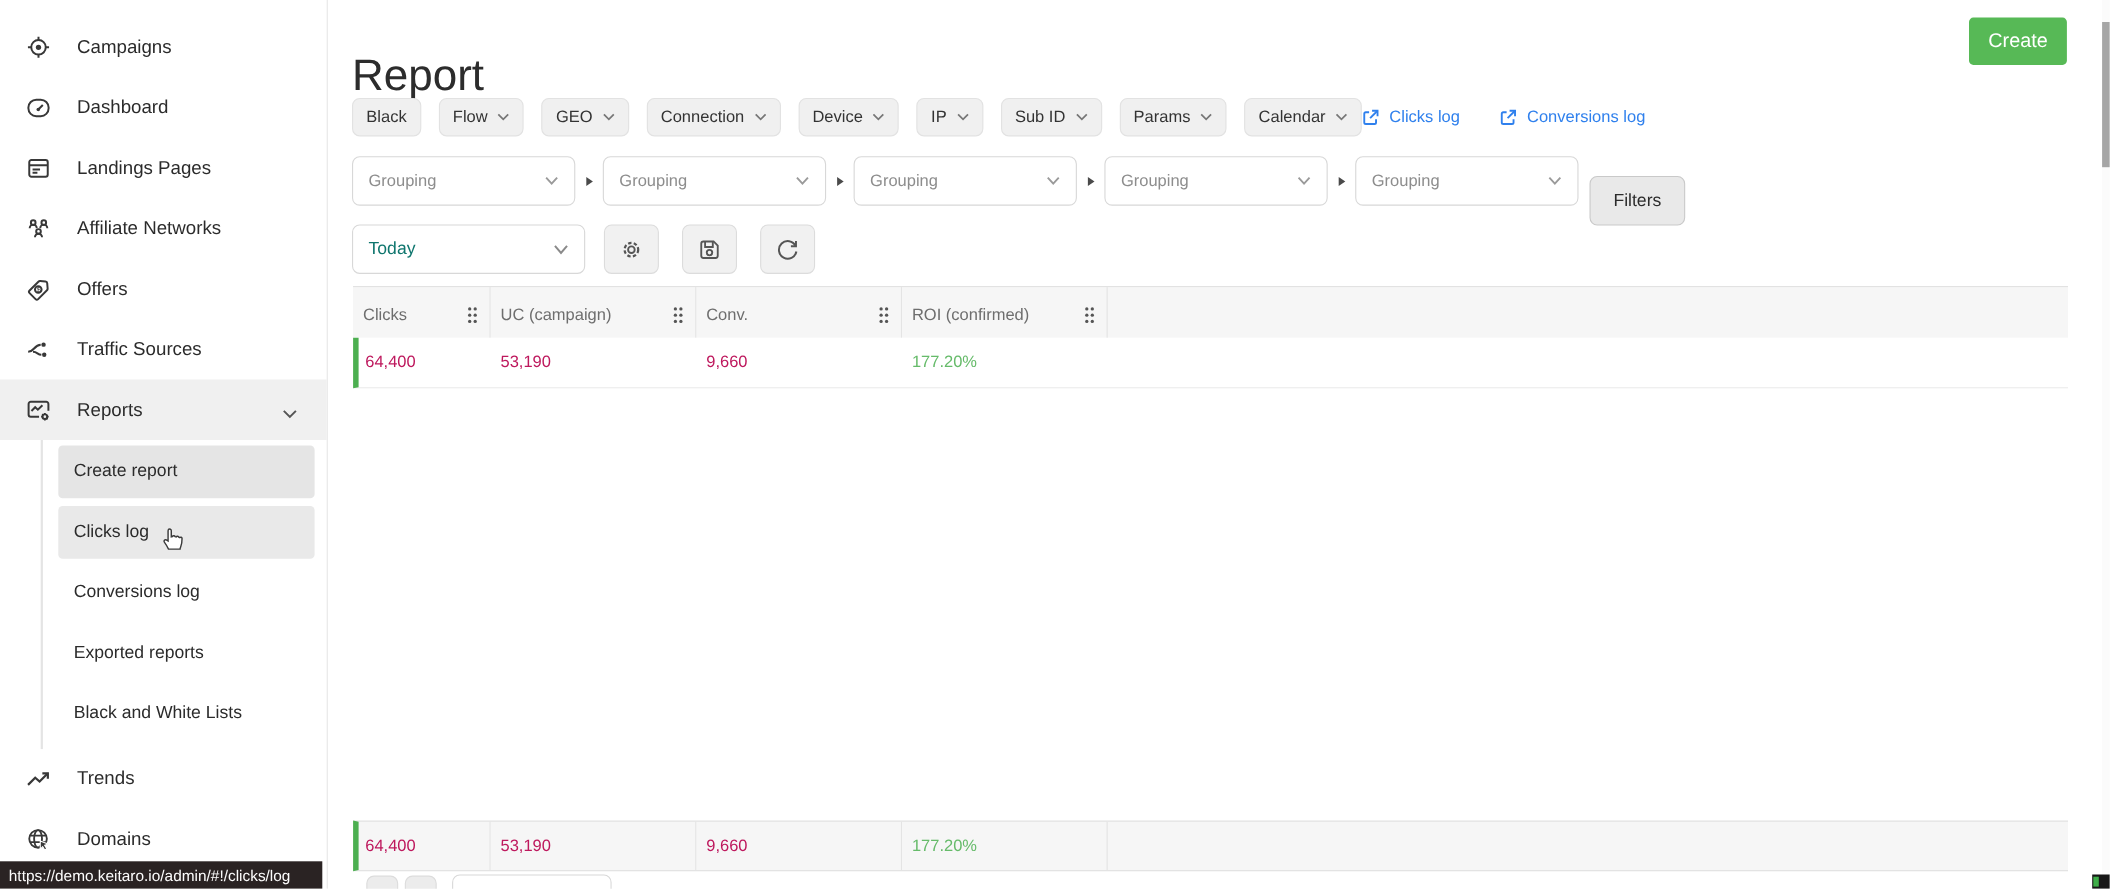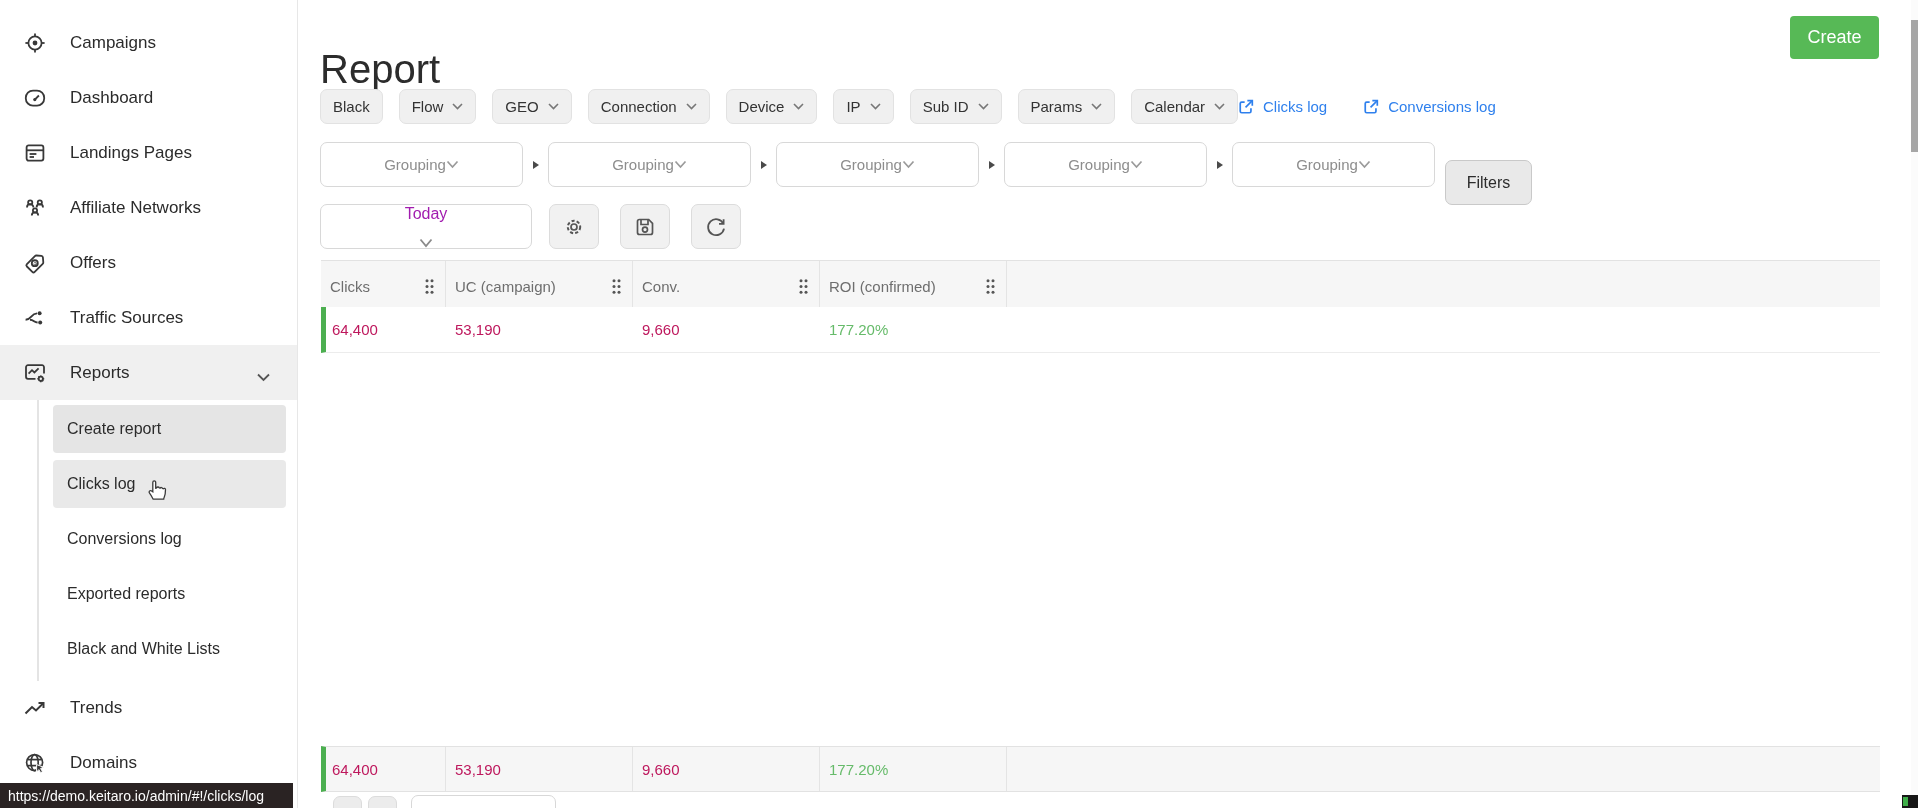--- a/index.html
+++ b/index.html
@@ -26,27 +26,27 @@
   .page-title{position:absolute;left:21px;top:20px;font-size:40px;color:#2c2c2c;font-weight:400;}
   .create-btn{position:absolute;right:39px;top:16px;width:89px;height:43px;background:#57b956;border:none;border-radius:4px;color:#fff;font-size:18px;font-family:inherit;display:flex;align-items:center;justify-content:center;cursor:pointer;}
 
   .chips-row{position:absolute;left:21px;top:89px;height:35px;display:flex;gap:16px;align-items:center;}
   .chip{height:35px;background:#f0f0f0;border:1px solid #e2e2e2;border-radius:7px;padding:0 12px;display:flex;align-items:center;gap:9px;font-size:15px;color:#333;box-sizing:border-box;cursor:pointer;white-space:nowrap;}
 
   .links-row{position:absolute;left:938px;top:89px;height:35px;display:flex;gap:35px;align-items:center;}
   .loglink{display:flex;align-items:center;gap:8px;color:#2f80ed;font-size:15px;cursor:pointer;text-decoration:none;white-space:nowrap;}
 
   .grouping-row{position:absolute;left:21px;top:142px;height:45px;display:flex;align-items:center;}
-  .gselect{width:203px;height:45px;background:#fff;border:1px solid #d8d8d8;border-radius:7px;display:flex;align-items:center;justify-content:center;padding:0 14px;box-sizing:border-box;color:#8d8d8d;font-size:15px;cursor:pointer;}
+  .gselect{width:203px;height:45px;background:#fff;border:1px solid #d8d8d8;border-radius:7px;display:flex;align-items:center;justify-content:space-between;padding:0 14px;box-sizing:border-box;color:#8d8d8d;font-size:15px;cursor:pointer;}
   .garrow{width:25px;display:flex;align-items:center;justify-content:center;}
   .tri{width:0;height:0;border-left:6px solid #4a4a4a;border-top:4px solid transparent;border-bottom:4px solid transparent;}
   .filters-btn{margin-left:10px;width:87px;height:45px;background:#e9e9e9;border:1px solid #c9c9c9;border-radius:7px;font-size:16px;color:#2c2c2c;font-family:inherit;cursor:pointer;margin-top:36px;}
 
   .toolbar-row{position:absolute;left:21px;top:204px;height:45px;display:flex;align-items:center;}
-  .dselect{width:212px;height:45px;background:#fff;border:1px solid #d8d8d8;border-radius:7px;display:flex;align-items:center;justify-content:space-between;padding:0 14px;box-sizing:border-box;color:#a21caf;font-size:16px;cursor:pointer;flex-direction:column;}
+  .dselect{width:212px;height:45px;background:#fff;border:1px solid #d8d8d8;border-radius:7px;display:flex;align-items:center;justify-content:space-between;padding:0 14px;box-sizing:border-box;color:#0f766e;font-size:16px;cursor:pointer;}
   .iconbtn{width:50px;height:45px;background:#f1f1f1;border:1px solid #dcdcdc;border-radius:7px;display:flex;align-items:center;justify-content:center;cursor:pointer;box-sizing:border-box;}
   .iconbtn.gear{margin-left:17px;} .iconbtn.save{margin-left:21px;} .iconbtn.refresh{margin-left:21px;}
 
   
   .thead{position:absolute;left:22px;right:38px;top:260px;height:53px;background:#f6f6f6;border-top:1px solid #e2e2e2;border-bottom:1px solid #e2e2e2;display:flex;box-sizing:border-box;}
   .th{display:flex;align-items:center;justify-content:space-between;padding:0 10px 0 9px;border-right:1px solid #e4e4e4;box-sizing:border-box;color:#6e6e6e;font-size:15px;white-space:nowrap;}
   .th.c1{width:125px;} .th.c2{width:187px;} .th.c3{width:187px;} .th.c4{width:187px;}
   .th.filler{flex:1;border-right:none;}
   .drow{position:absolute;left:22px;right:38px;top:307px;height:46px;background:#fff;border-left:5px solid #4caf50;border-bottom:1px solid #ececec;display:flex;box-sizing:border-box;}
   .srow{position:absolute;left:22px;right:38px;top:746px;height:46px;background:#f6f6f6;border-left:5px solid #4caf50;border-top:1px solid #e2e2e2;border-bottom:1px solid #e2e2e2;display:flex;box-sizing:border-box;}

